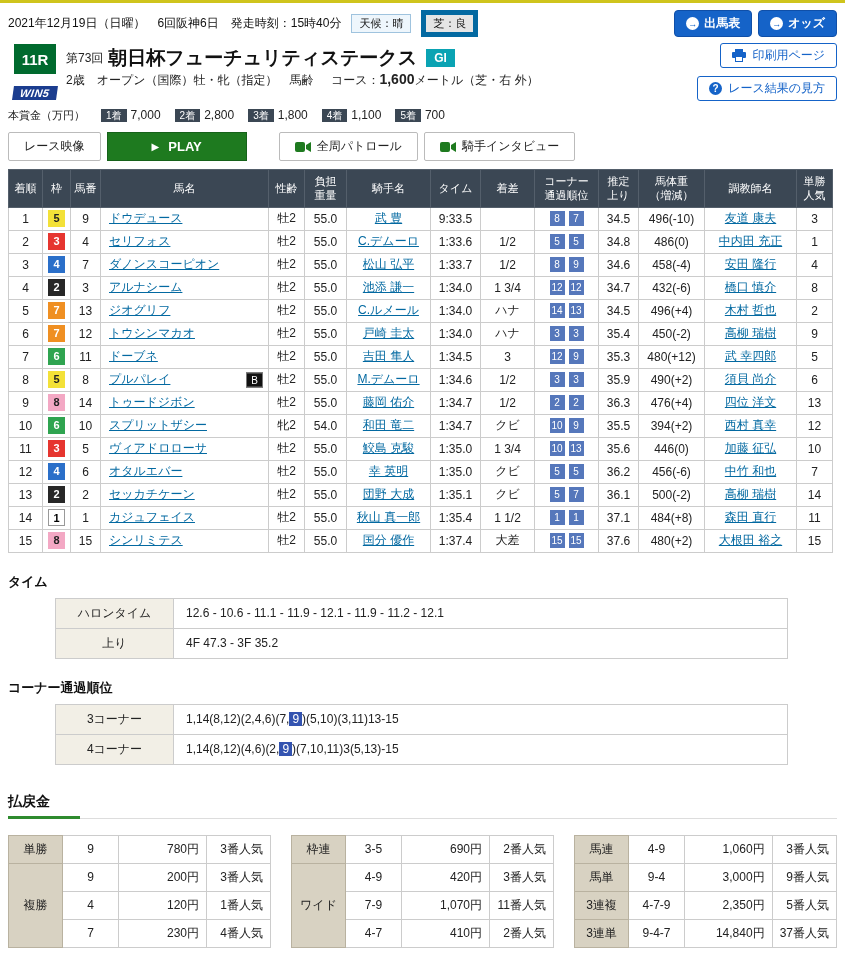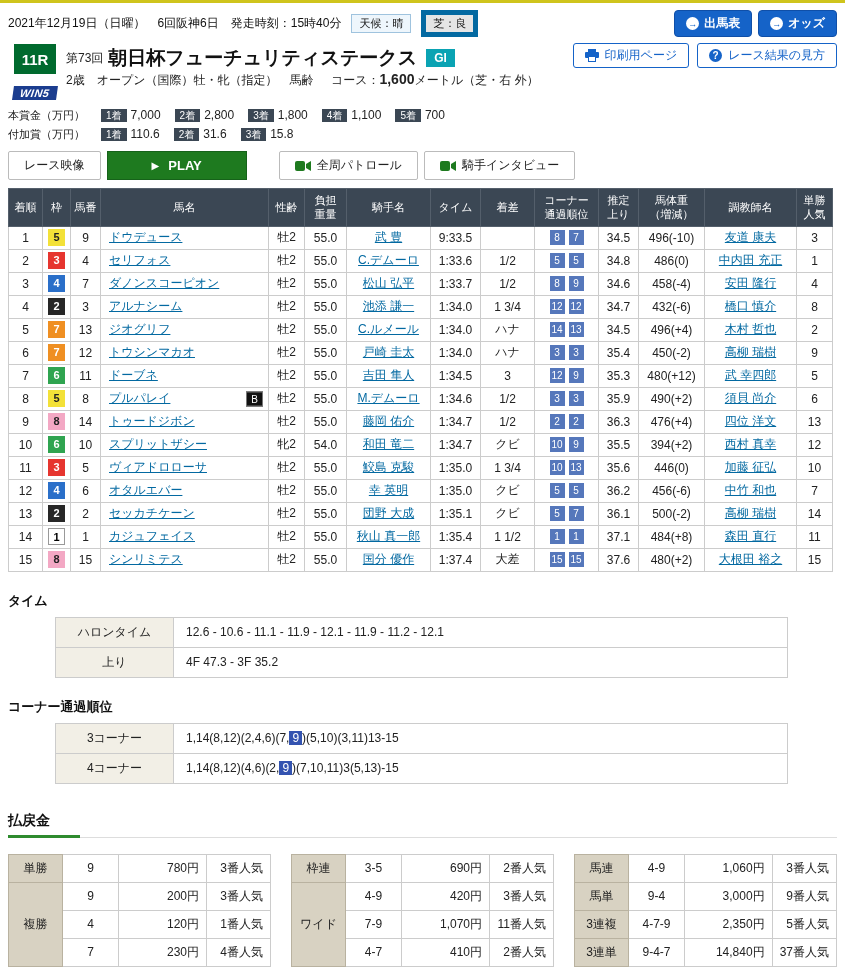--- a/index.html
+++ b/index.html
@@ -27,21 +27,21 @@
   .win5 { background:#1b3d8f; color:#fff; font-style:italic; font-weight:bold; font-size:11px; padding:1px 7px;
           transform:skewX(-8deg); letter-spacing:.5px; }
   .race-mid { margin-left:10px; }
   .title-line { display:flex; align-items:center; margin-top:1px; }
   .kai { font-size:12px; margin-right:5px; }
   .race-title { font-size:19px; font-weight:bold; color:#111; }
   .grade { background:#0aa3b3; color:#fff; font-size:12px; font-weight:bold; padding:2px 8px; margin-left:9px; }
   .cond-line { font-size:12px; color:#222; }
   .cond-line .cond-main { margin-right:14px; }
   .course-val { font-weight:bold; font-size:14px; }
-  .side-buttons { position:absolute; right:8px; top:4px; display:flex; gap:8px; align-items:flex-end; }
+  .side-buttons { position:absolute; right:8px; top:4px; display:flex; flex-direction:column; gap:8px; align-items:flex-end; }
   .btn-outline { display:inline-flex; align-items:center; gap:6px; background:#fff; color:#1563c8; border:1px solid #1563c8;
                  border-radius:3px; padding:3px 11px; font-size:12px; cursor:pointer; text-decoration:none; }
   .q-ico { width:13px; height:13px; background:#1563c8; color:#fff; border-radius:50%; font-size:10px; font-weight:bold;
            display:inline-flex; align-items:center; justify-content:center; }
 
   
   .prize-block { padding:6px 8px 0; }
   .prize-line { margin-bottom:4px; font-size:11px; display:flex; align-items:center; flex-wrap:wrap; }
   .prize-label { margin-right:2px; }
   .rank-badge { background:#3b4754; color:#fff; font-size:10px; padding:1px 5px; margin:0 4px 0 14px; }
@@ -151,24 +151,20 @@
         <span class="q-ico">?</span>
         <span>レース結果の見方</span>
       </a>
     </div>
   </div>
 
   <div class="prize-block">
     <div class="prize-line">
       <span class="prize-label">本賞金（万円）</span>
         <span id="prize-main"><span class="rank-badge">1着</span><span class="prize-val">7,000</span><span class="rank-badge">2着</span><span class="prize-val">2,800</span><span class="rank-badge">3着</span><span class="prize-val">1,800</span><span class="rank-badge">4着</span><span class="prize-val">1,100</span><span class="rank-badge">5着</span><span class="prize-val">700</span></span>
-    </div>
-    <div class="prize-line">
-      <span class="prize-label">付加賞（万円）</span>
-        <span id="prize-fuka"><span class="rank-badge">1着</span><span class="prize-val">110.6</span><span class="rank-badge">2着</span><span class="prize-val">31.6</span><span class="rank-badge">3着</span><span class="prize-val">15.8</span></span>
     </div>
   </div>
 
   <div class="video-row">
     <a class="btn-white">
         <span>レース映像</span>
       </a>
     <a class="btn-play">
         <span class="play-tri">▶</span>
         <span>PLAY</span>

